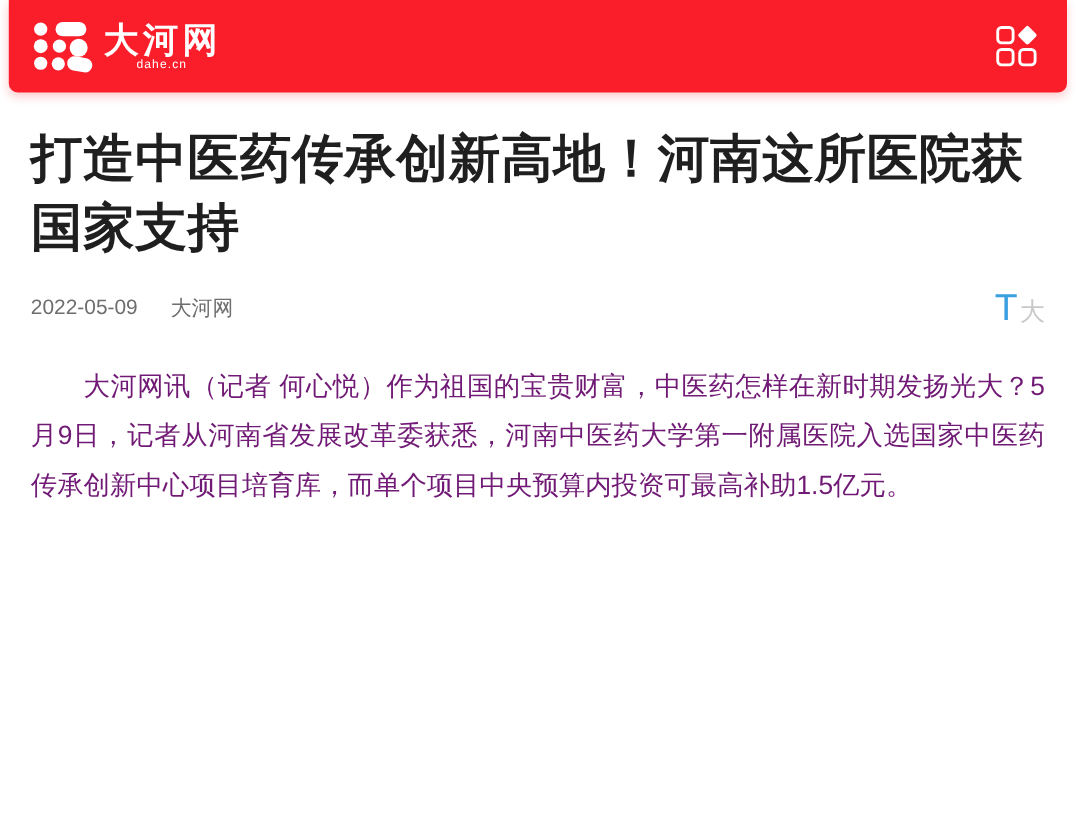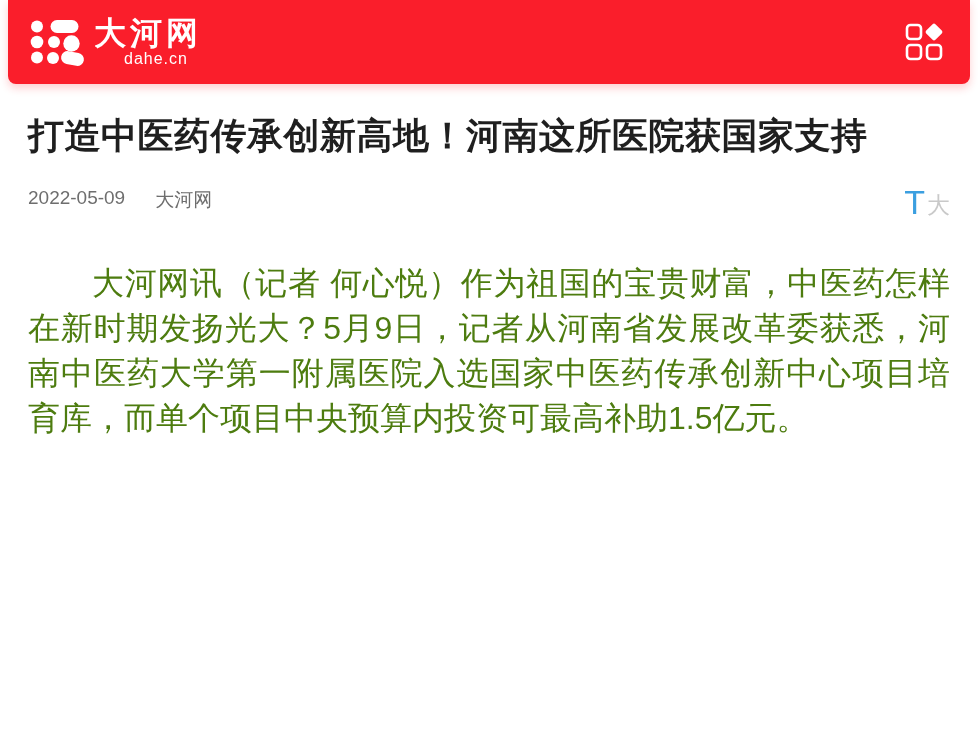--- a/index.html
+++ b/index.html
@@ -36,48 +36,48 @@
     margin-left: 8px;
     color: #ffffff;
     line-height: 1;
   }
   .logo-cn {
     font-size: 32px;
     font-weight: 700;
     letter-spacing: 4px;
   }
   .logo-en {
-    font-size: 16px;
+    font-size: 11px;
     letter-spacing: 1px;
     padding-left: 30px;
     margin-top: 2px;
   }
   .apps-btn {
     background: none;
     border: none;
     padding: 0;
     cursor: pointer;
     display: block;
   }
   .apps-btn svg { display: block; width: 40px; height: 40px; }
 
   
   .article { padding: 0 28px; }
   .article-title {
     margin: 28px 0 1px;
-    font-size: 36px;
+    font-size: 47px;
     line-height: 1.35;
     font-weight: 700;
     color: #1f1f1f;
     letter-spacing: 0.5px;
   }
   .article-meta {
     margin-top: 26px;
     display: flex;
-    align-items: flex-start;
+    align-items: center;
     color: #6e6e6e;
     font-size: 19px;
   }
   .meta-source { margin-left: 30px; }
   .font-size-control {
     margin-left: auto;
     display: flex;
     align-items: flex-end;
     cursor: pointer;
     user-select: none;
@@ -88,24 +88,24 @@
     font-size: 34px;
     font-weight: 400;
     line-height: 0.9;
   }
   .fs-da {
     color: #c9c9c9;
     font-size: 23px;
     margin-left: 2px;
   }
   .article-body {
-    margin-top: 44px;
-    font-size: 32px;
+    margin-top: 34px;
+    font-size: 24px;
     line-height: 45px;
-    color: #4d7c0f;
+    color: #701a75;
     text-align: justify;
   }
   .article-body p {
     margin: 0 0 29px;
     text-indent: 2em;
   }
 </style>
 </head>
 <body>
 

